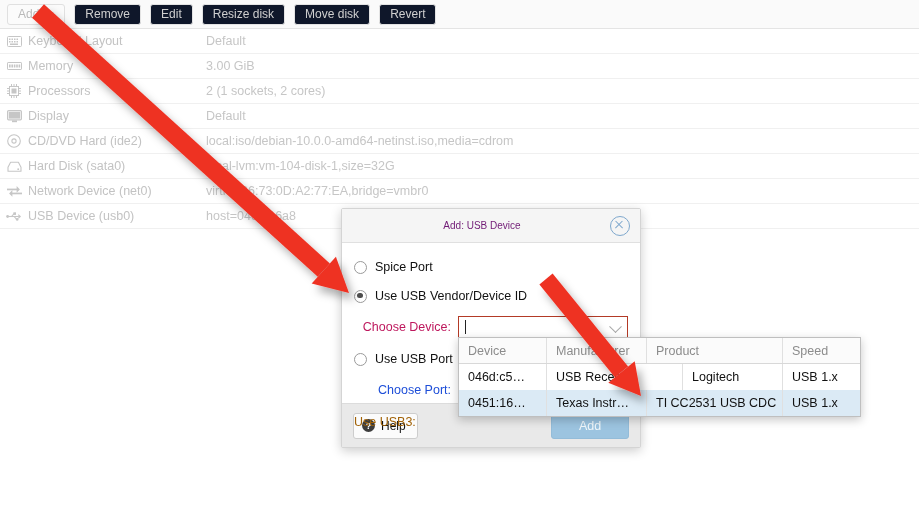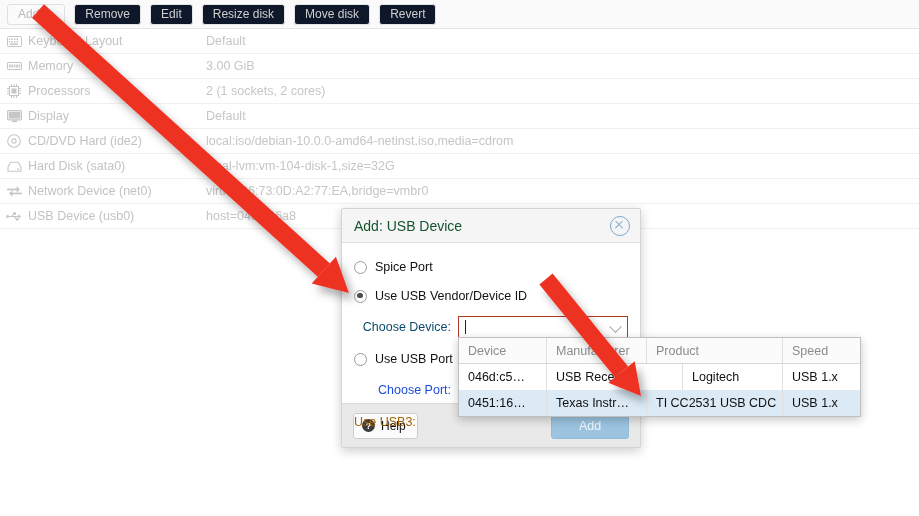--- a/index.html
+++ b/index.html
@@ -108,24 +108,25 @@
   #dlg-header {
     height: 34px;
     background: #f5f5f5;
     border-bottom: 1px solid #e0e0e0;
     display: flex;
     align-items: center;
     padding: 0 10px 0 12px;
     box-sizing: border-box;
   }
   #dlg-title {
-    color: #14532d;
-    font-size: 14px;
+    color: #701a75;
+    font-size: 10px;
     flex: 1;
     white-space: nowrap;
+    text-align: center;
   }
   #dlg-close {
     width: 18px; height: 18px;
     border: 1.3px solid #7fa8cd;
     border-radius: 50%;
     position: relative;
   }
   #dlg-close::before, #dlg-close::after {
     content: "";
     position: absolute;
@@ -173,21 +174,21 @@
     white-space: nowrap;
   }
   .field-row {
     display: flex;
     align-items: center;
     height: 24px;
     margin-bottom: 10px;
   }
   .field-label {
     font-size: 12.5px;
-    color: #0c4a6e;
+    color: #be185d;
     width: 104px;
     min-width: 104px;
     text-align: right;
     padding-right: 7px;
     box-sizing: border-box;
     white-space: nowrap;
   }
   .field-label.muted { color: #1d4ed8; }
   .combo {
     flex: 1;

